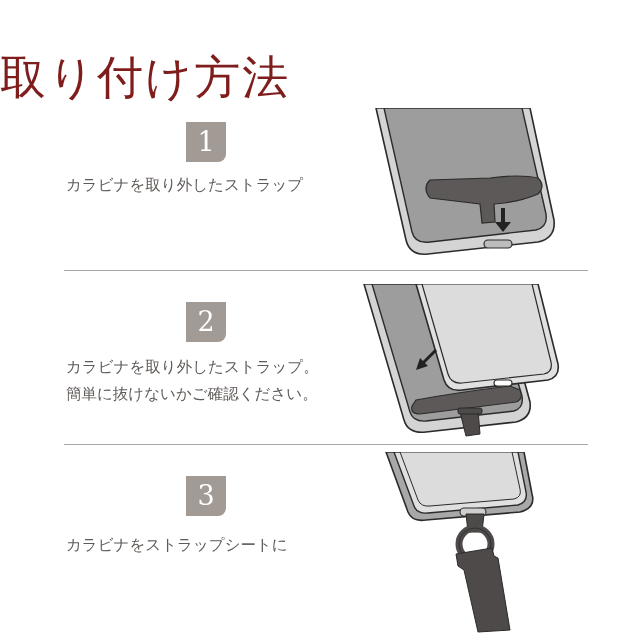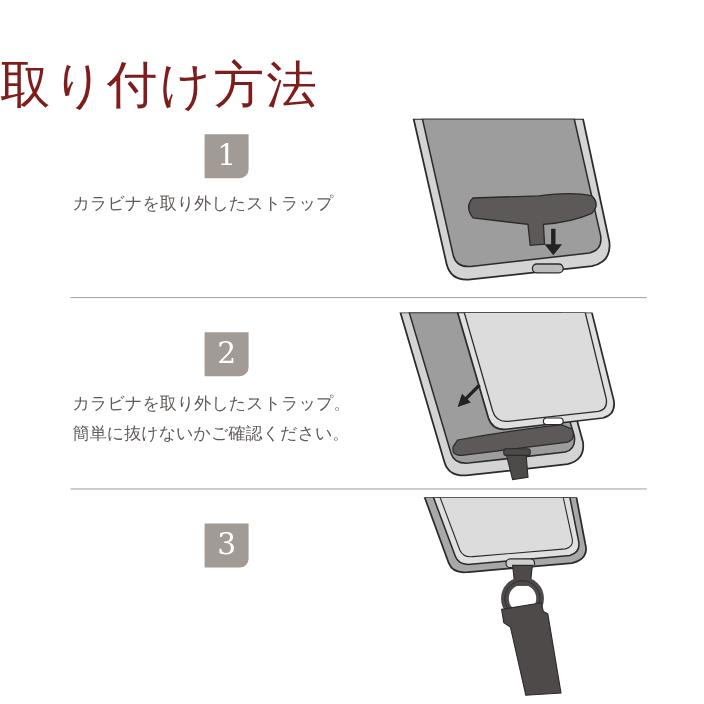--- a/index.html
+++ b/index.html
@@ -68,20 +68,21 @@
     <line x1="76" y1="66" x2="62" y2="80" stroke="#222" stroke-width="3"></line>
     <polygon points="56,86 60,74 68,82" fill="#222"></polygon>
   </svg>
 </section>
 
 <div class="divider" style="top:444px;"></div>
 
 <section class="step" style="top:0;">
   <div class="badge" style="top:476px;">3</div>
   <div class="desc" style="top:532px;">
+    <span>カラビナをストラップシートに</span>
   </div>
   <svg class="illus" style="left:380px; top:452px;" width="180" height="188" viewBox="0 0 180 188">
 
     <path d="M6 0 L28 60 Q32 70 46 68 L140 60 Q156 56 152 42 L144 0 Z" fill="#a8a8a8" stroke="#2b2b2b" stroke-width="1.6"></path>
 
     <path d="M14 0 L34 54 Q37 62 48 61 L138 53 Q148 50 146 40 L138 0 Z" fill="#e0e0e0" stroke="#2b2b2b" stroke-width="1.4"></path>
     <path d="M20 0 L38 48 Q41 55 50 54 L134 47 Q142 45 140 37 L132 0 Z" fill="#dcdcdc" stroke="#2b2b2b" stroke-width="1"></path>
 
     <rect x="80" y="56" width="26" height="8" rx="4" fill="#cfcfcf" stroke="#2b2b2b" stroke-width="1.1"></rect>
 

